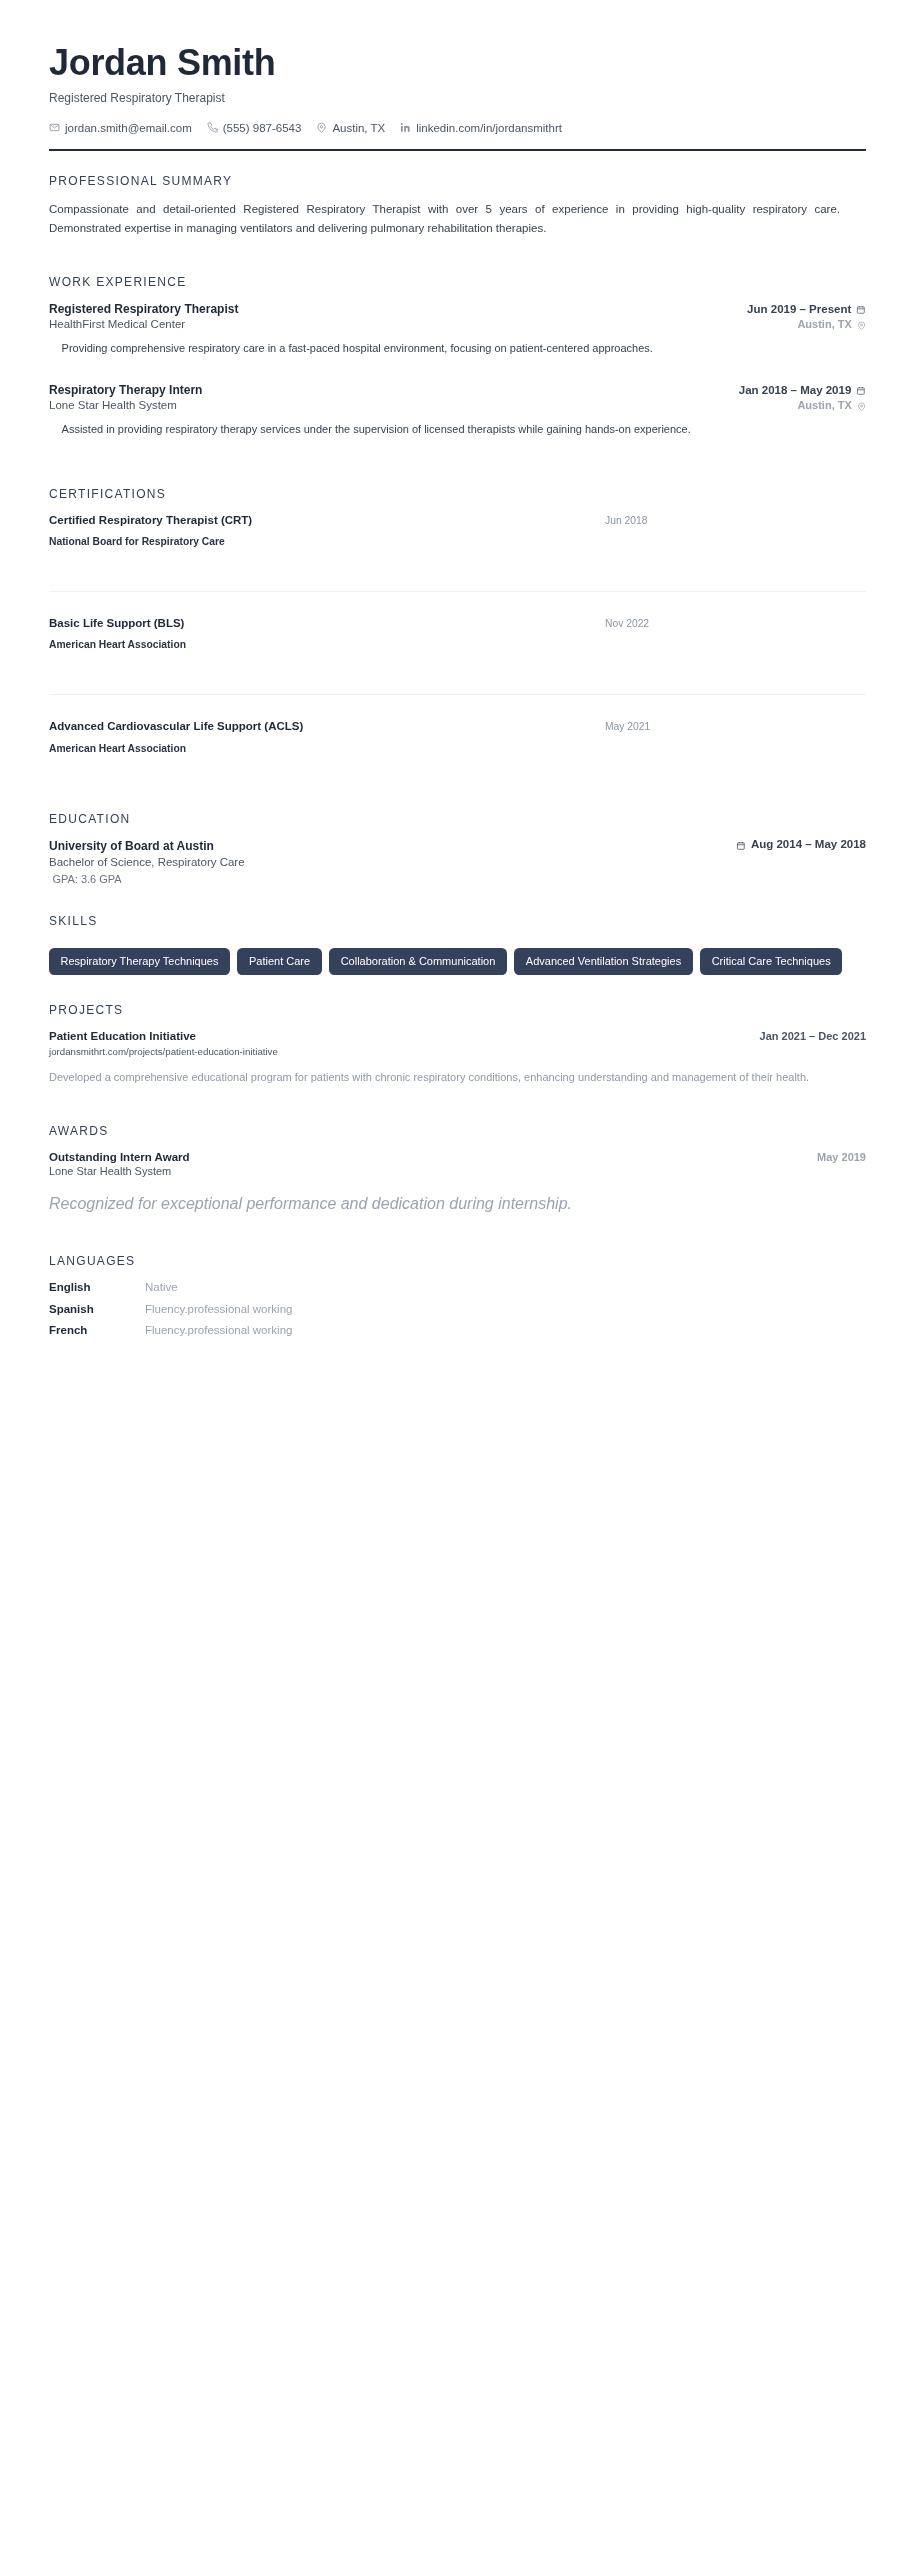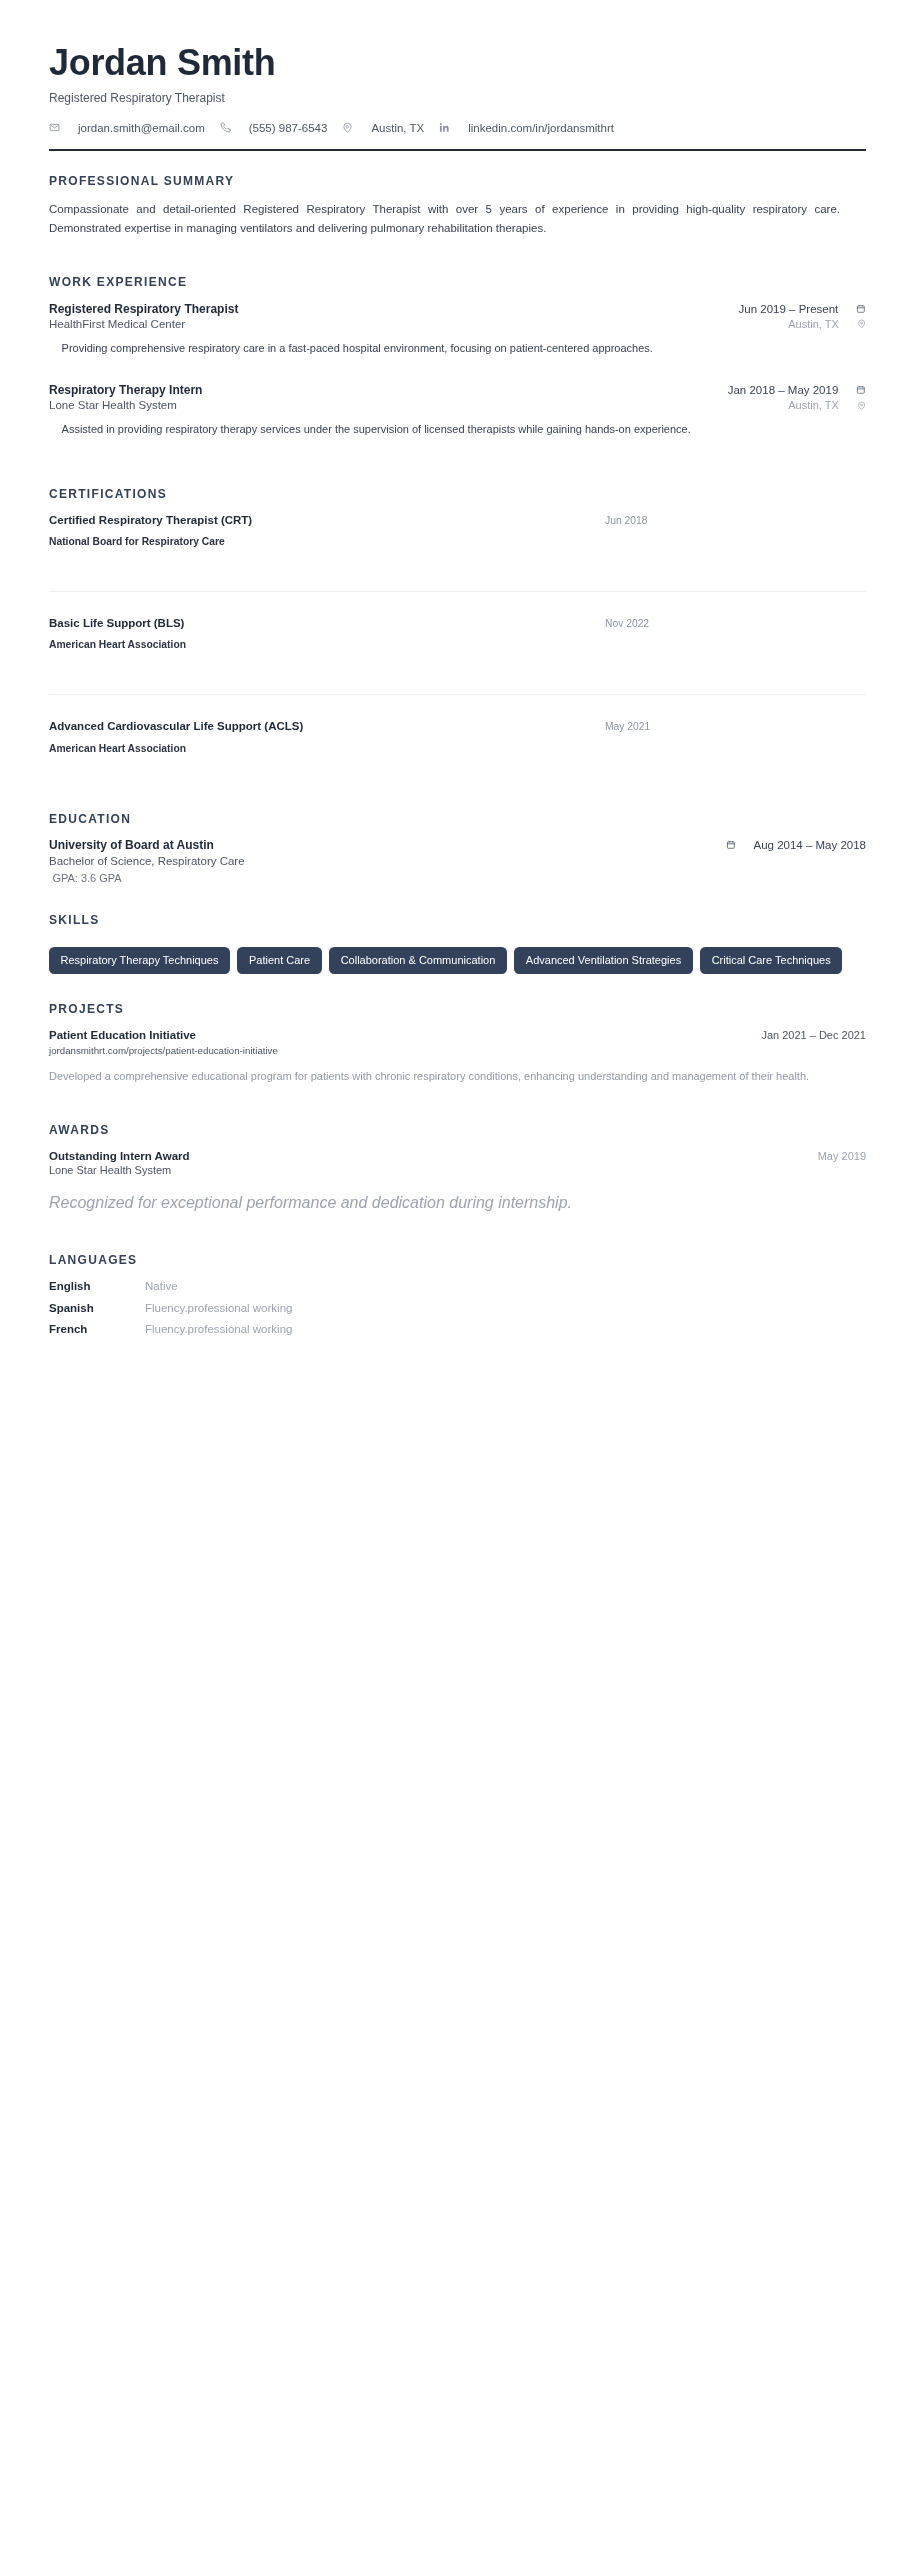--- a/index.html
+++ b/index.html
@@ -48,38 +48,38 @@
     align-items:center;
     flex-wrap:wrap;
     gap:0;
     font-size:11.5px;
     color:#4b5563;
     margin-bottom:15px;
   }
   .contact-item{
     display:flex;
     align-items:center;
-    gap:18px;
+    gap:5px;
     margin-right:15px;
     white-space:nowrap;
   }
   .contact-item:last-child{margin-right:0;}
   .contact-item svg{display:block;flex:none;}
   .header-rule{
     height:1.7px;
     background:var(--rule);
     width:100%;
     margin:0 0 23px 0;
   }
 
   
   .section{margin-bottom:5.7px;}
   .section-title{
     font-size:12px;
-    font-weight:bold;
+    font-weight:normal;
     letter-spacing:1.3px;
     color:#344055;
     margin:0 0 12.6px 0;
     text-transform:uppercase;
   }
   .para{
     font-size:11.5px;
     line-height:1.62;
     color:#374151;
     margin:0;
@@ -100,24 +100,25 @@
   }
   .entry-sub{
     font-size:11.5px;
     color:#4b5563;
     margin:2.3px 0 0 0;
   }
   .entry-meta{
     font-size:11.5px;
     color:#374151;
     display:flex;
-    align-items:center;
-    gap:18px;
+    align-items:flex-end;
+    gap:5px;
     white-space:nowrap;
     flex:none;
+    font-weight:bold;
   }
   .entry-meta.muted{color:#9ca3af;font-size:11px;}
   .entry-meta svg{display:block;flex:none;}
   .entry-desc{
     font-size:11px;
     line-height:1.6;
     color:#374151;
     margin:10.3px 0 0 4.6px;
     text-align:justify;
     max-width:786px;

